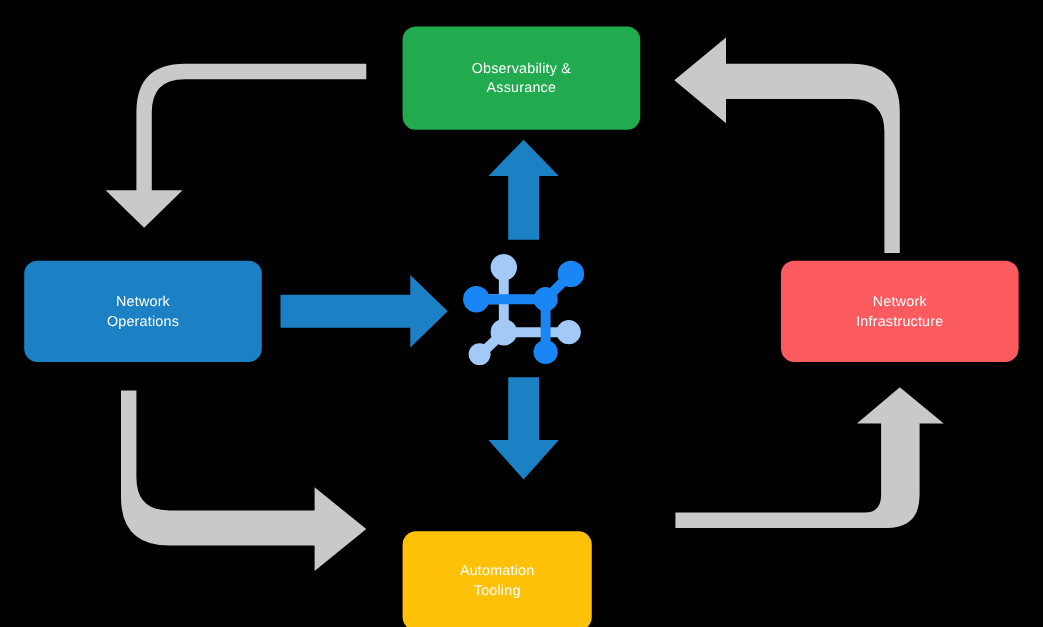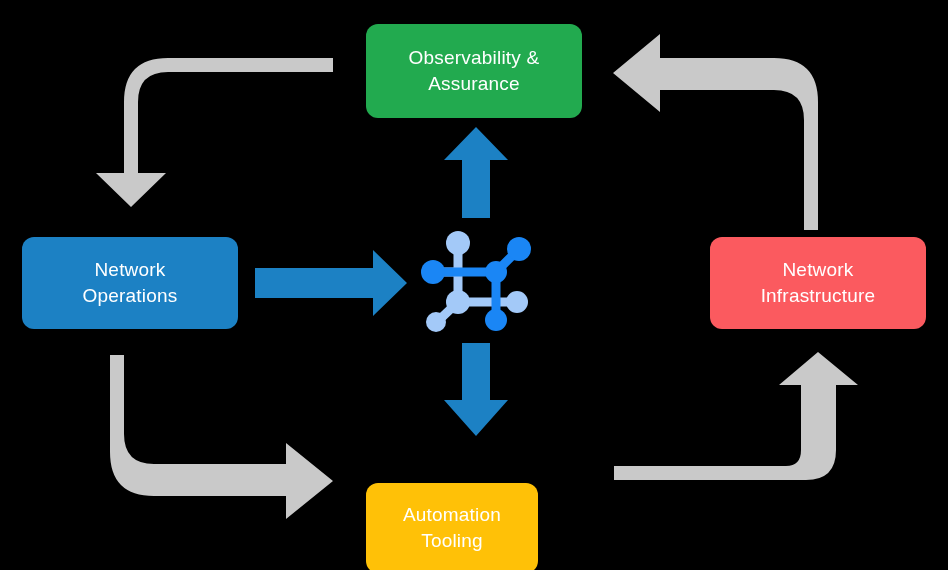--- a/index.html
+++ b/index.html
@@ -19,21 +19,21 @@
     overflow: hidden;
   }
   .node-box {
     position: absolute;
     display: flex;
     align-items: center;
     justify-content: center;
     text-align: center;
     border-radius: 12px;
     color: #ffffff;
-    font-size: 19px;
+    font-size: 13px;
     line-height: 1.35;
     font-weight: 400;
     letter-spacing: 0.2px;
     box-sizing: border-box;
     padding: 6px 10px;
     white-space: pre-line;
   }
   #box-observability {
     left: 366px;
     top: 24px;

